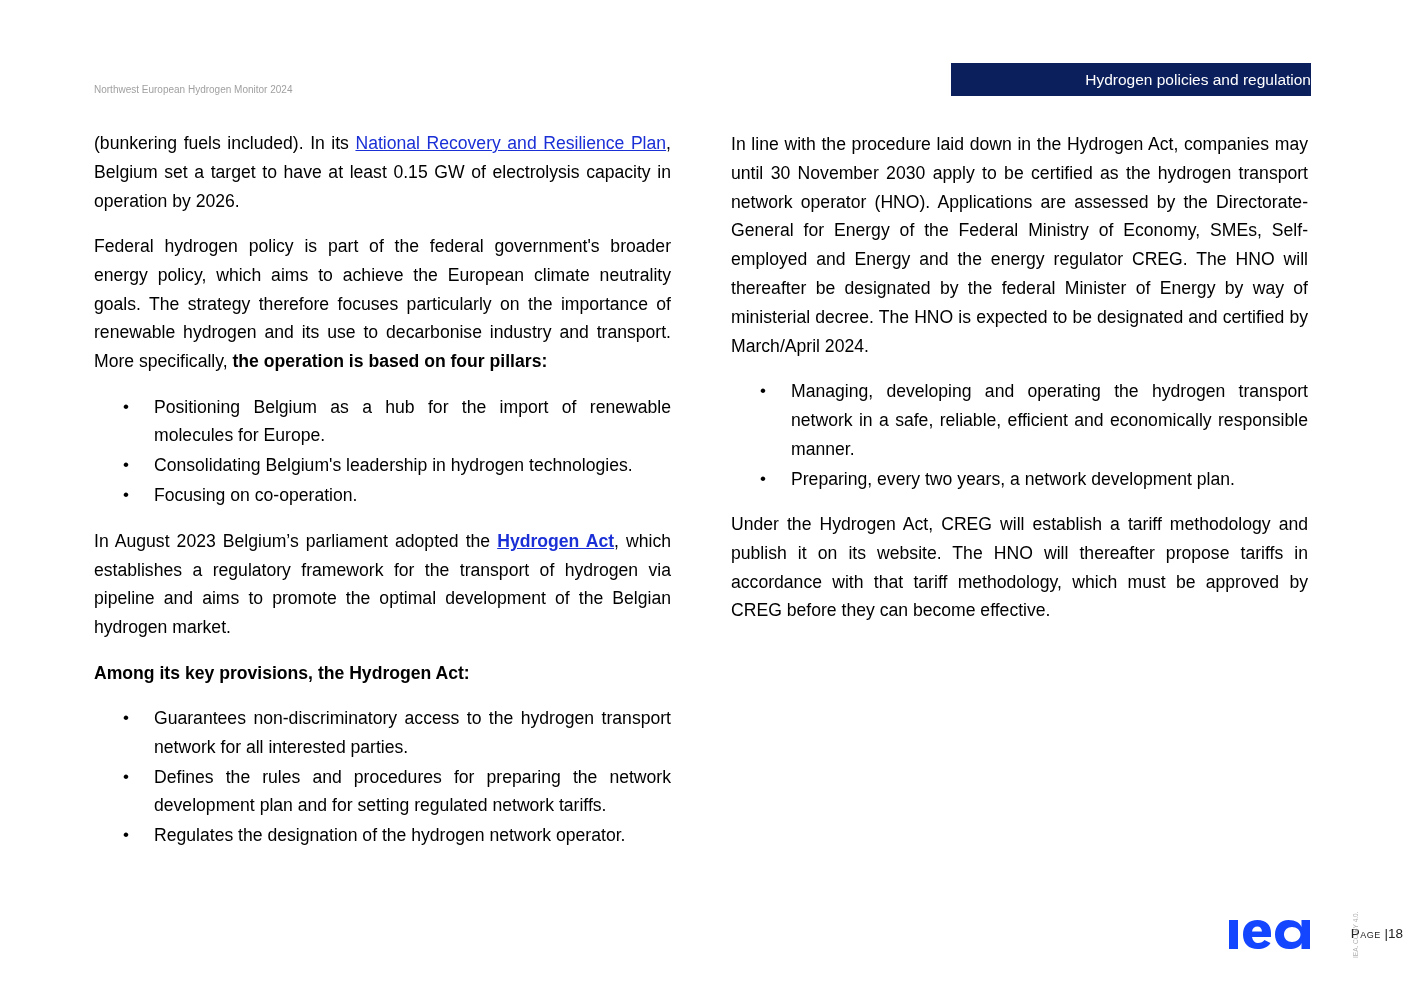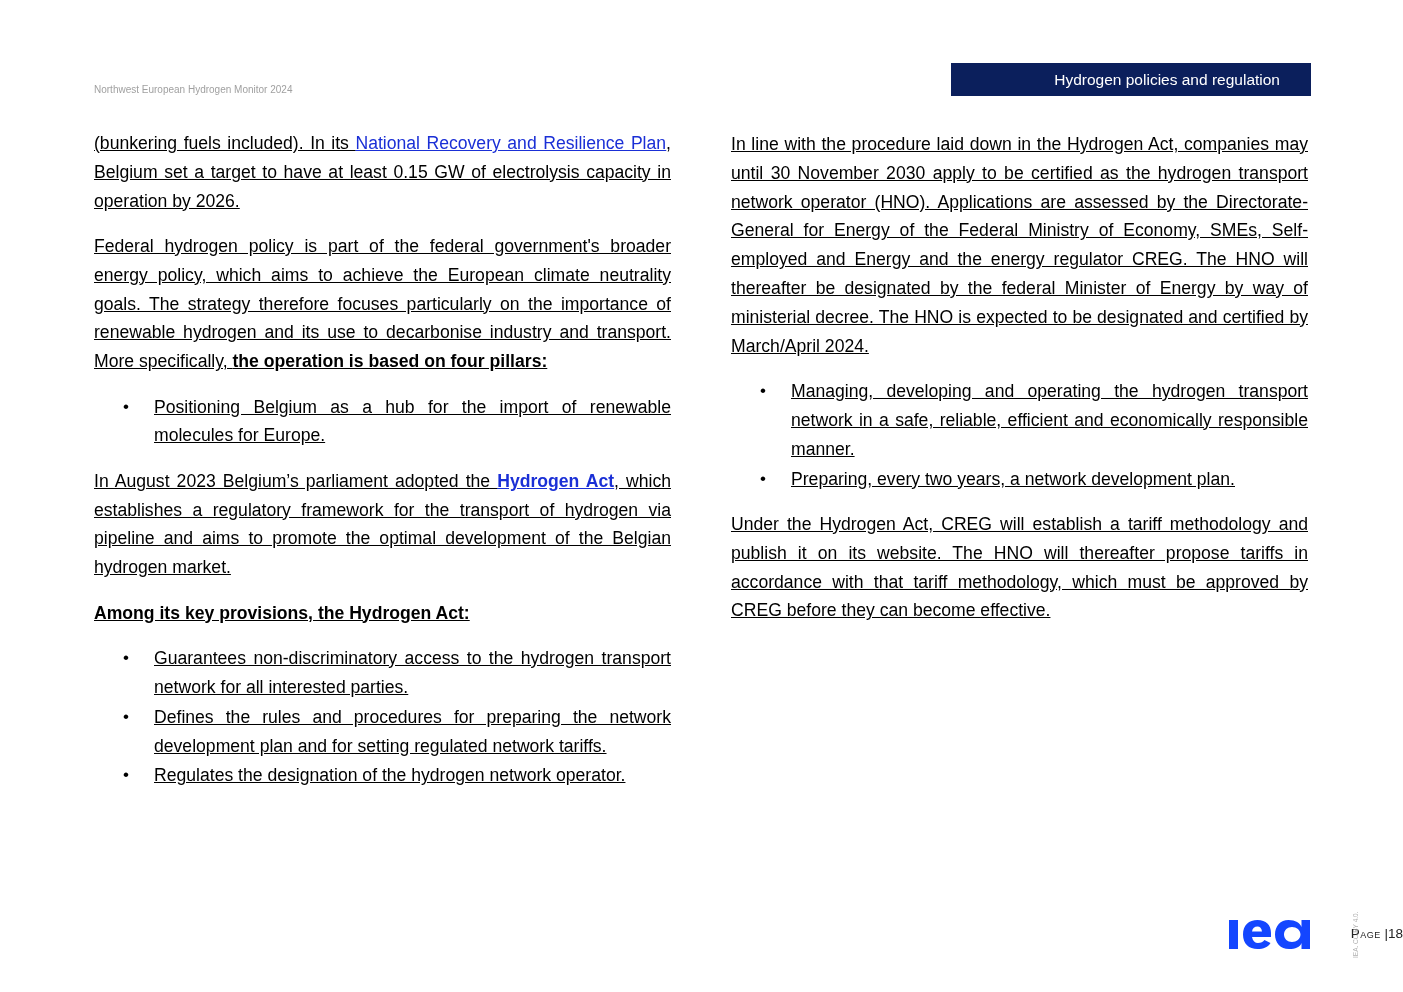--- a/index.html
+++ b/index.html
@@ -1,22 +1,22 @@
 <!DOCTYPE html>
 <html><head>
 <meta charset="utf-8">
 <style>
   html, body { margin: 0; padding: 0; background: #ffffff; }
   body { width: 1403px; height: 992px; position: relative; overflow: hidden;
          font-family: "Liberation Sans", sans-serif; color: #000; }
   .running-title { position: absolute; left: 94px; top: 84px; font-size: 10px; color: #a0a0a0; }
   .section-band { position: absolute; left: 951px; top: 63px; width: 360px; height: 33px;
                   background: #0b1f5c; color: #fff; font-size: 15.5px; line-height: 33px;
-                  text-align: right; box-sizing: border-box; padding-right: 31px; }
-  .col { position: absolute; top: 129px; width: 577px; font-size: 17.6px; line-height: 28.8px; text-decoration: underline; }
+                  text-align: right; box-sizing: border-box; padding-right: 0; }
+  .col { position: absolute; top: 129px; width: 577px; font-size: 17.6px; line-height: 28.8px; }
   .col-left { left: 94px; }
   .col-right { left: 731px; }
   p { margin: 0 0 16.6px 0; text-align: justify; }
   ul { margin: 0 0 16.6px 0; padding: 0; list-style: none; }
   ul li { position: relative; padding-left: 60px; text-align: justify; margin: 0 0 1.2px 0; }
   ul li::before { content: "\2022"; position: absolute; left: 29px; top: 0; font-size: 17px; }
   a.link { color: #1a2fd6; text-decoration: underline; }
   b { font-weight: bold; }
   .footer-page { position: absolute; left: 0; width: 1403px; top: 926px; text-align: right;
                  font-size: 13.5px; color: #222; }
@@ -33,20 +33,22 @@
   <span>Hydrogen policies and regulation</span>
 </div>
 
 <div class="col col-left">
   <p><span>(bunkering fuels included). In its </span><a class="link" href="#">National Recovery and Resilience Plan</a><span>, Belgium set a target to have at least 0.15 GW of electrolysis capacity in operation by 2026.</span></p>
 
   <p><span>Federal hydrogen policy is part of the federal government's broader energy policy, which aims to achieve the European climate neutrality goals. The strategy therefore focuses particularly on the importance of renewable hydrogen and its use to decarbonise industry and transport. More specifically, </span><b>the operation is based on four pillars:</b></p>
 
   <ul>
     <li>Positioning Belgium as a hub for the import of renewable molecules for Europe.</li>
+    <li>Consolidating Belgium's leadership in hydrogen technologies.</li>
+    <li>Focusing on co-operation.</li>
   </ul>
 
   <p><span>In August 2023 Belgium’s parliament adopted the </span><a class="link" href="#" style="font-weight:bold">Hydrogen Act</a><span>, which establishes a regulatory framework for the transport of hydrogen via pipeline and aims to promote the optimal development of the Belgian hydrogen market.</span></p>
 
   <p><b>Among its key provisions, the Hydrogen Act:</b></p>
 
   <ul>
     <li>Guarantees non-discriminatory access to the hydrogen transport network for all interested parties.</li>
     <li>Defines the rules and procedures for preparing the network development plan and for setting regulated network tariffs.</li>
     <li>Regulates the designation of the hydrogen network operator.</li>

